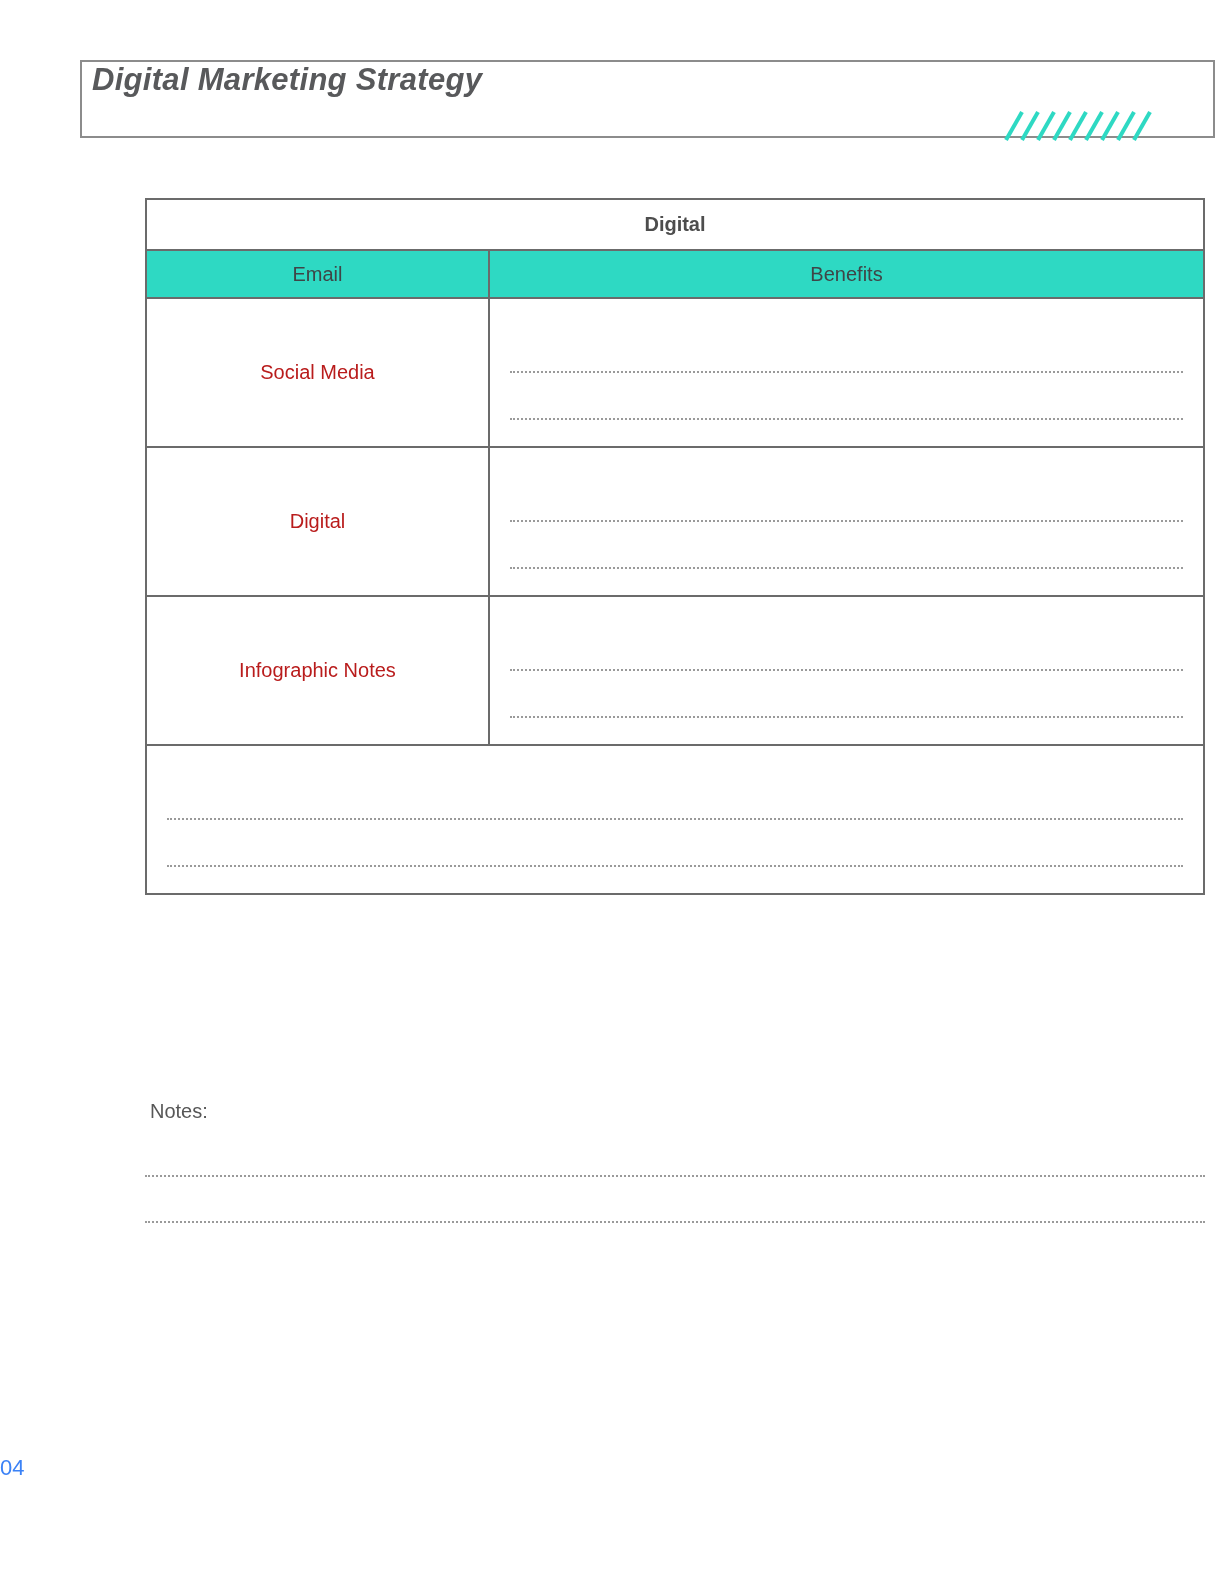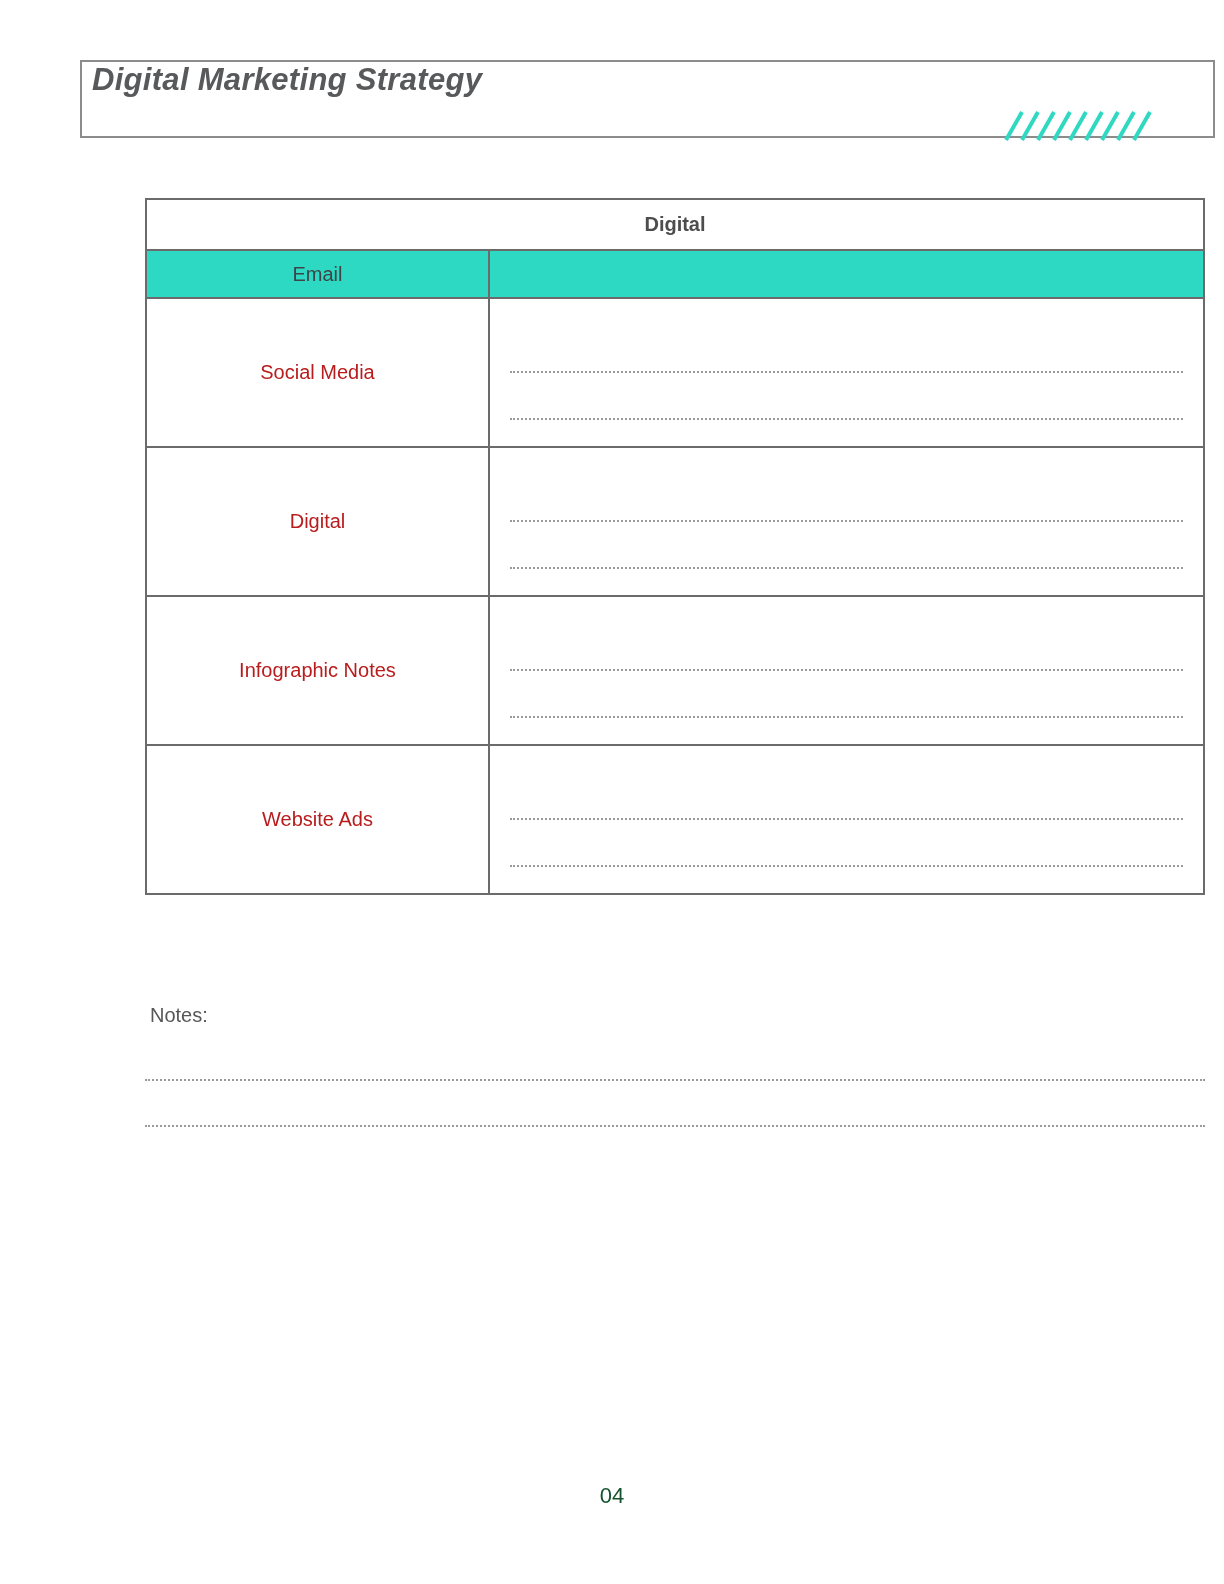--- a/index.html
+++ b/index.html
@@ -122,44 +122,42 @@
     border-bottom: 2px dotted #9a9a9a;
   }
   .dotline:last-child {
     border-bottom: 2px dotted #9a9a9a;
   }
 
   
   .notes {
     position: absolute;
     left: 145px;
-    top: 1004px;
+    top: 1100px;
     width: 1060px;
   }
   .notes-label {
     font-size: 20px;
     color: #575757;
     padding-left: 5px;
     padding-bottom: 8px;
   }
   .notes-line {
     height: 44px;
     border-bottom: 2px dotted #9a9a9a;
   }
 
   
   .page-number {
     position: absolute;
     left: 0;
     top: 1455px;
     width: 1224px;
-    text-align: center;
     font-size: 22px;
-    color: #14532d;
-    margin-top: 28px;
+    color: #3b82f6;
   }
 </style>
 </head>
 <body>
 
 <div class="header">
   <div class="header-title">Digital Marketing Strategy</div>
 </div>
 
 <div class="hatch">
@@ -179,20 +177,21 @@
 </div>
 
 <div class="table">
 
   <div class="table-title-row">
     <span class="table-title">Digital</span>
   </div>
 
   <div class="table-head-row">
     <div class="th col-item">Email</div>
+    <div class="th col-benefit">Benefits</div>
   </div>
 
   <div class="row">
     <div class="cell-item">Social Media</div>
     <div class="cell-benefit">
       <div class="dotline"></div>
       <div class="dotline"></div>
     </div>
   </div>
 
@@ -207,21 +206,20 @@
 
   <div class="row">
     <div class="cell-item">Infographic Notes</div>
     <div class="cell-benefit">
       <div class="dotline"></div>
       <div class="dotline"></div>
     </div>
   </div>
 
   <div class="row">
-    <div class="cell-item">Website Ads</div>
     <div class="cell-benefit">
       <div class="dotline"></div>
       <div class="dotline"></div>
     </div>
   </div>
 
 </div>
 
 <div class="notes">
   <div class="notes-label">Notes:</div>

